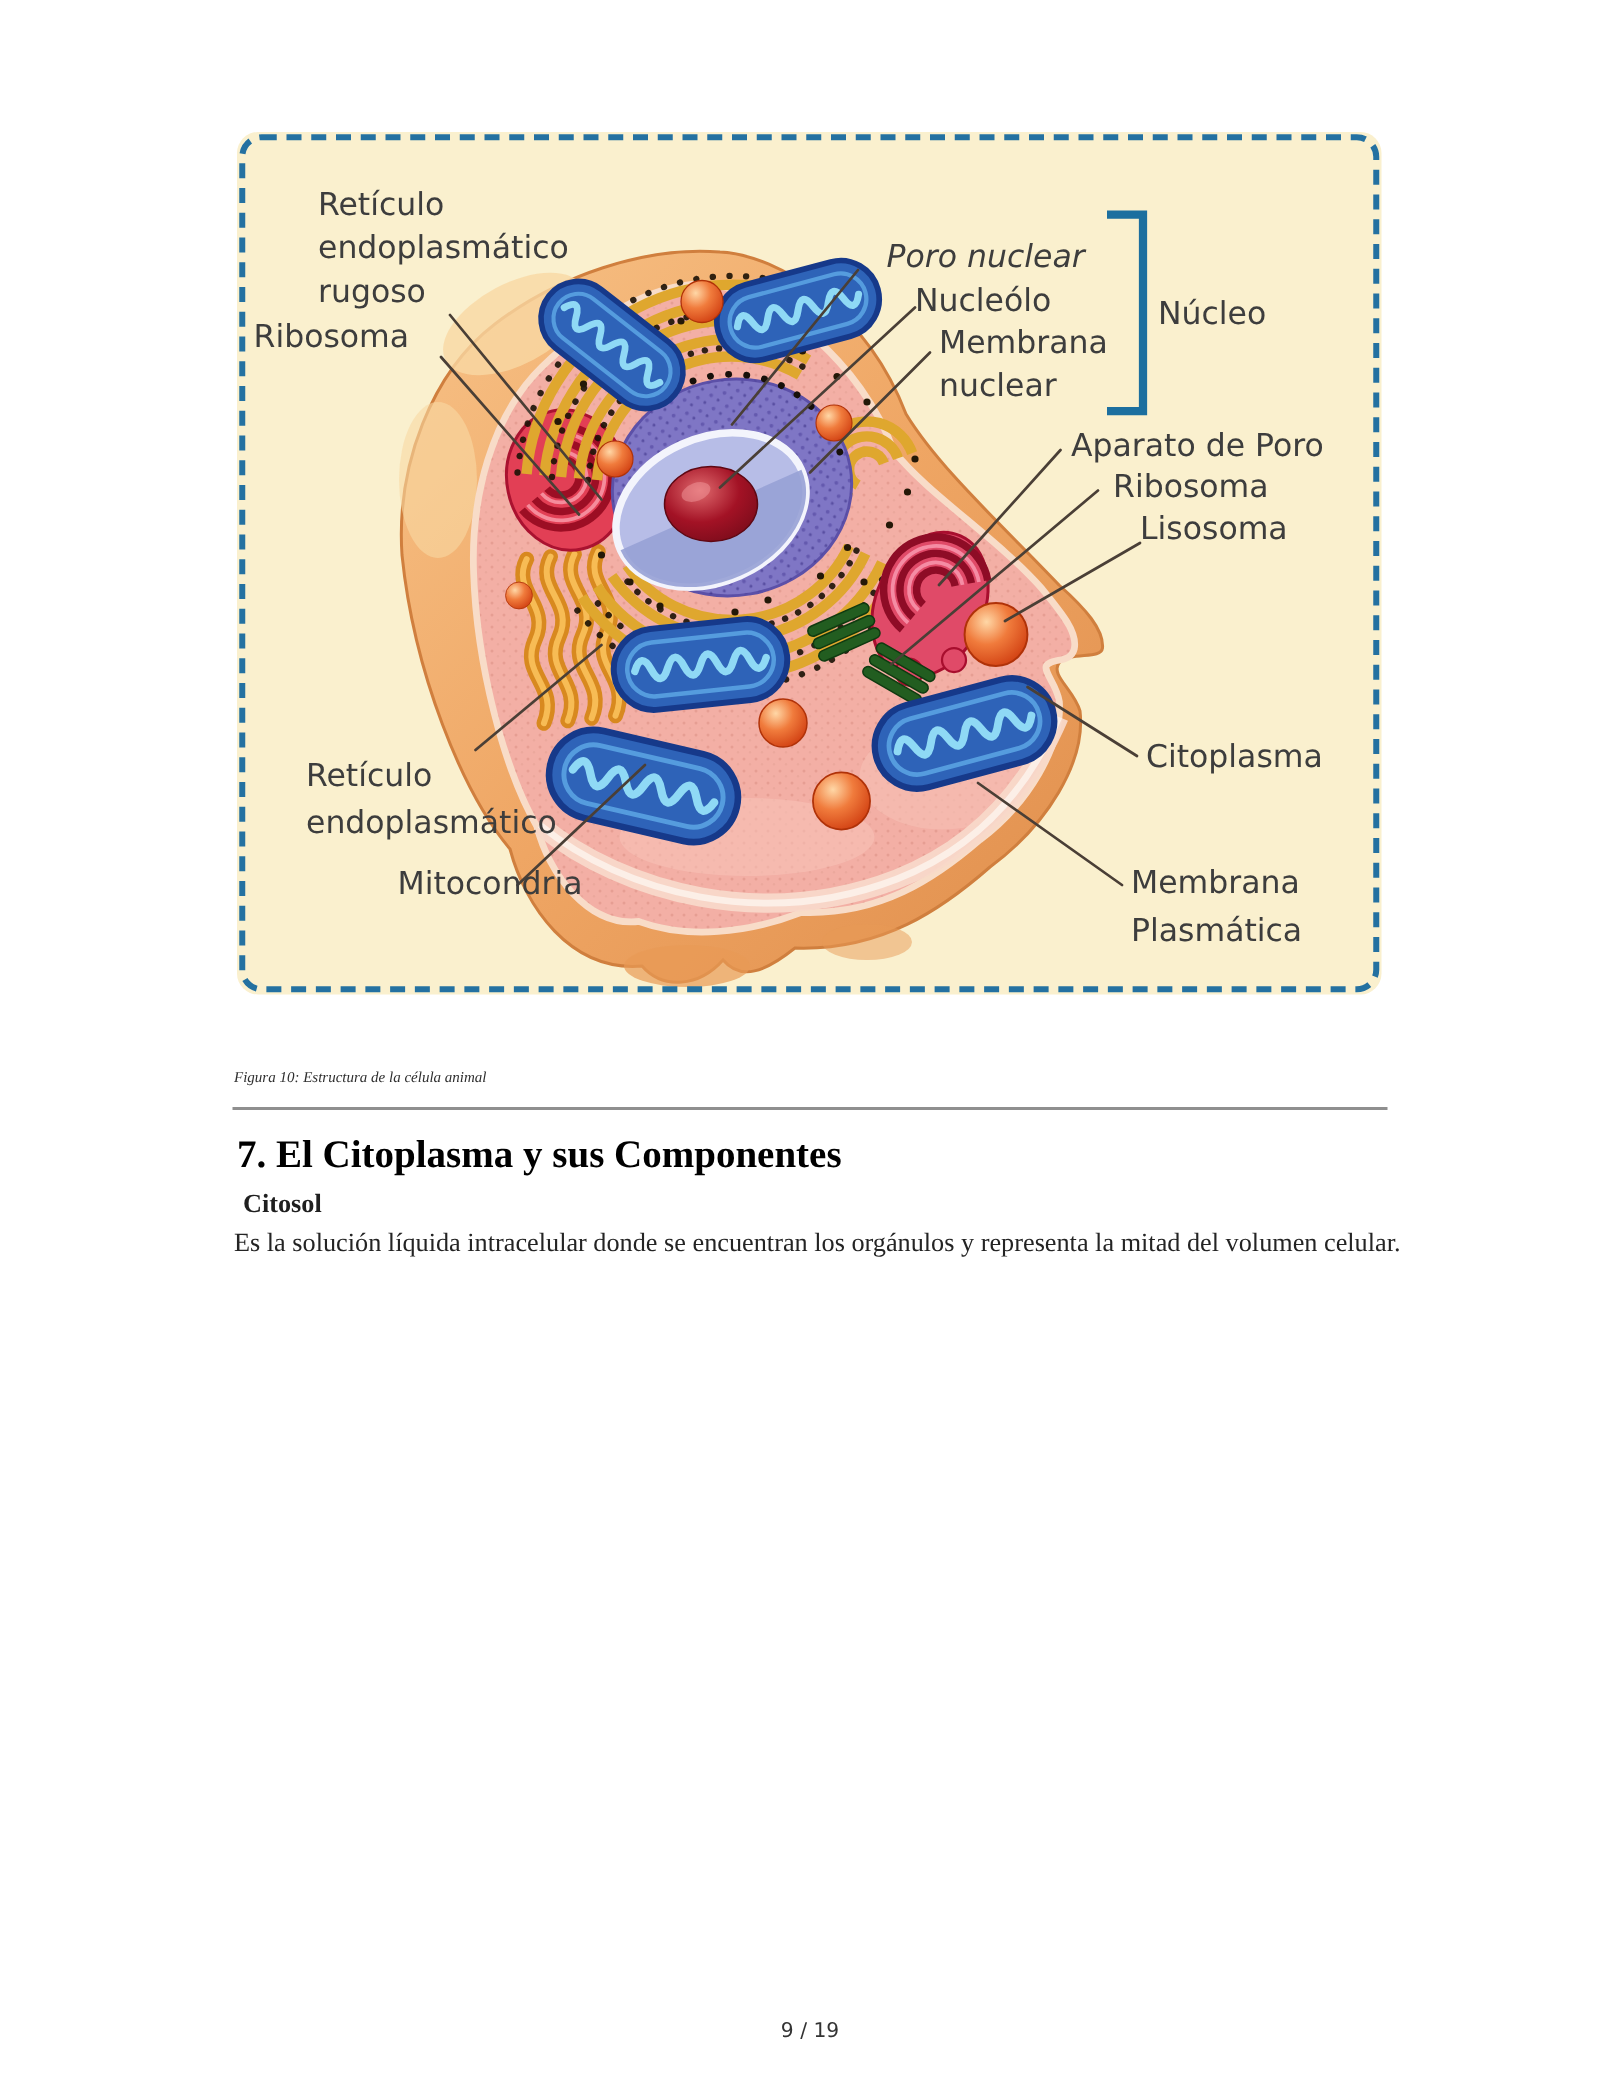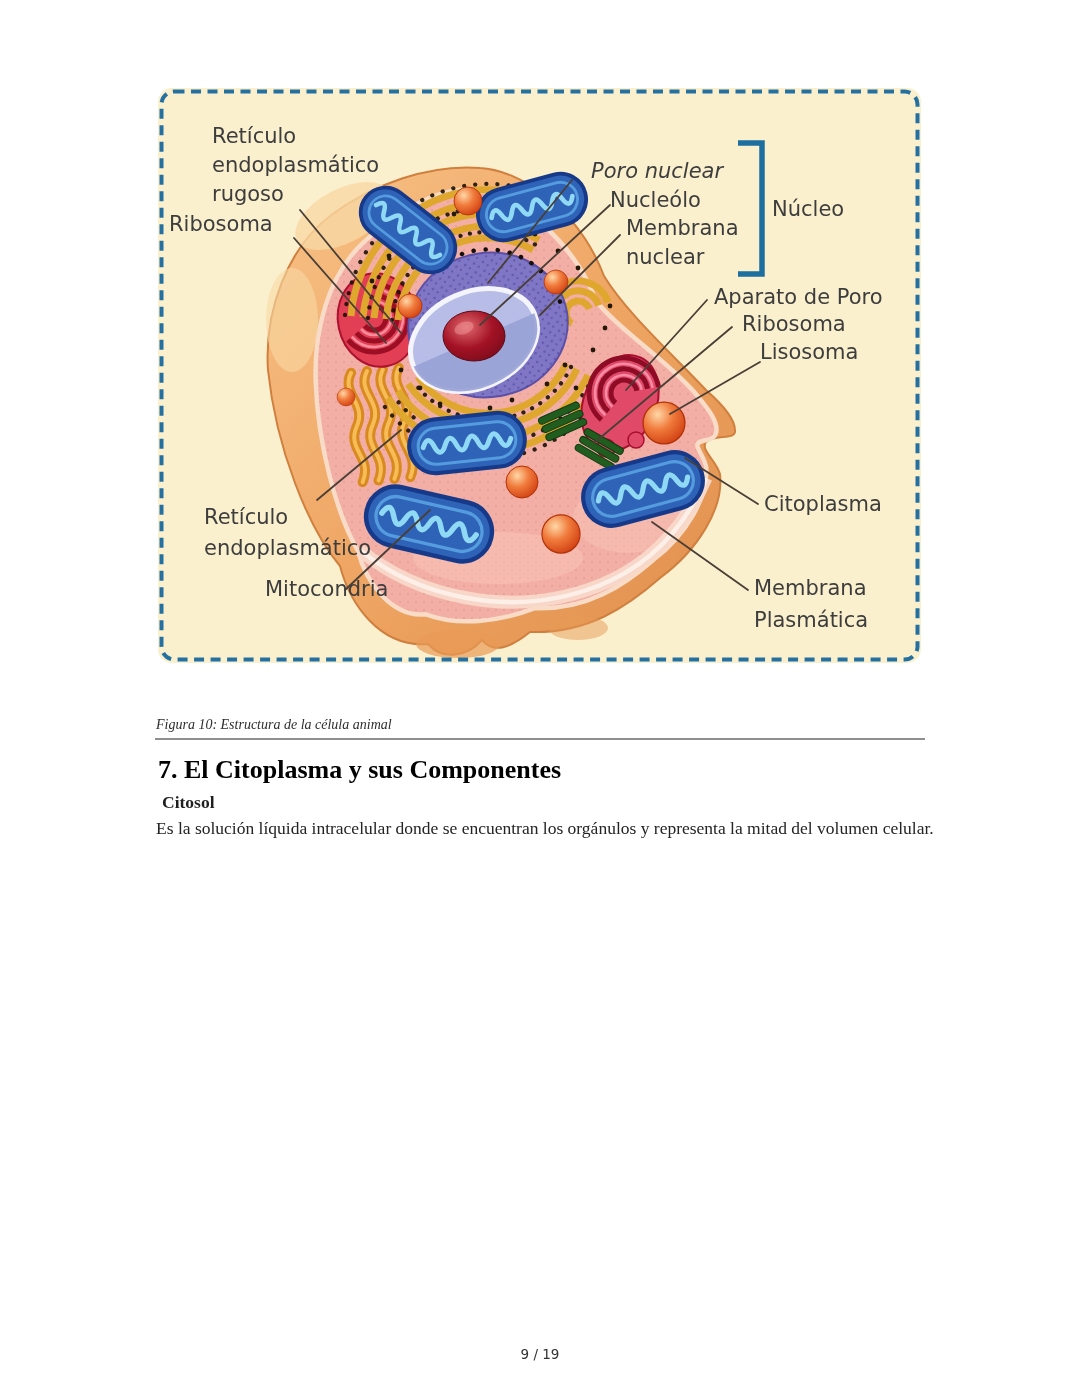--- a/index.html
+++ b/index.html
@@ -3,21 +3,21 @@
 <meta charset="utf-8">
 <style>
   html,body{margin:0;padding:0;background:#ffffff;}
   .page{position:relative;width:1080px;height:1397px;background:#ffffff;overflow:hidden;
         font-family:"Liberation Serif", serif;}
   .figure-box{position:absolute;left:158px;top:88px;width:763px;height:575px;
               background:#FAF0CE;border-radius:14px;}
   .figure-box svg{position:absolute;left:0;top:0;}
   .fig-label{position:absolute;font-family:"DejaVu Sans","Liberation Sans",sans-serif;
              font-size:21px;line-height:29px;color:#3D3D3D;white-space:pre-line;}
-  .caption{position:absolute;left:156px;top:703px;font-style:italic;font-size:14px;color:#2E2E2E;}
+  .caption{position:absolute;left:156px;top:703px;font-style:italic;font-size:10px;color:#2E2E2E;}
   .rule{position:absolute;left:155px;top:738px;width:770px;height:2px;background:#8F8F8F;border:none;margin:0;}
   .heading{position:absolute;left:158px;top:755px;font-size:26px;font-weight:bold;color:#000000;margin:0;}
   .subheading{position:absolute;left:162px;top:792px;font-size:17.5px;font-weight:bold;color:#1F1F1F;margin:0;}
   .body-text{position:absolute;left:156px;top:817px;width:778px;font-size:17.5px;line-height:23.5px;color:#242424;margin:0;}
   .page-number{position:absolute;left:0;top:1346px;width:1080px;text-align:center;
                font-family:"DejaVu Sans","Liberation Sans",sans-serif;font-size:13.5px;color:#333333;}
 </style>
 </head>
 <body>
 

